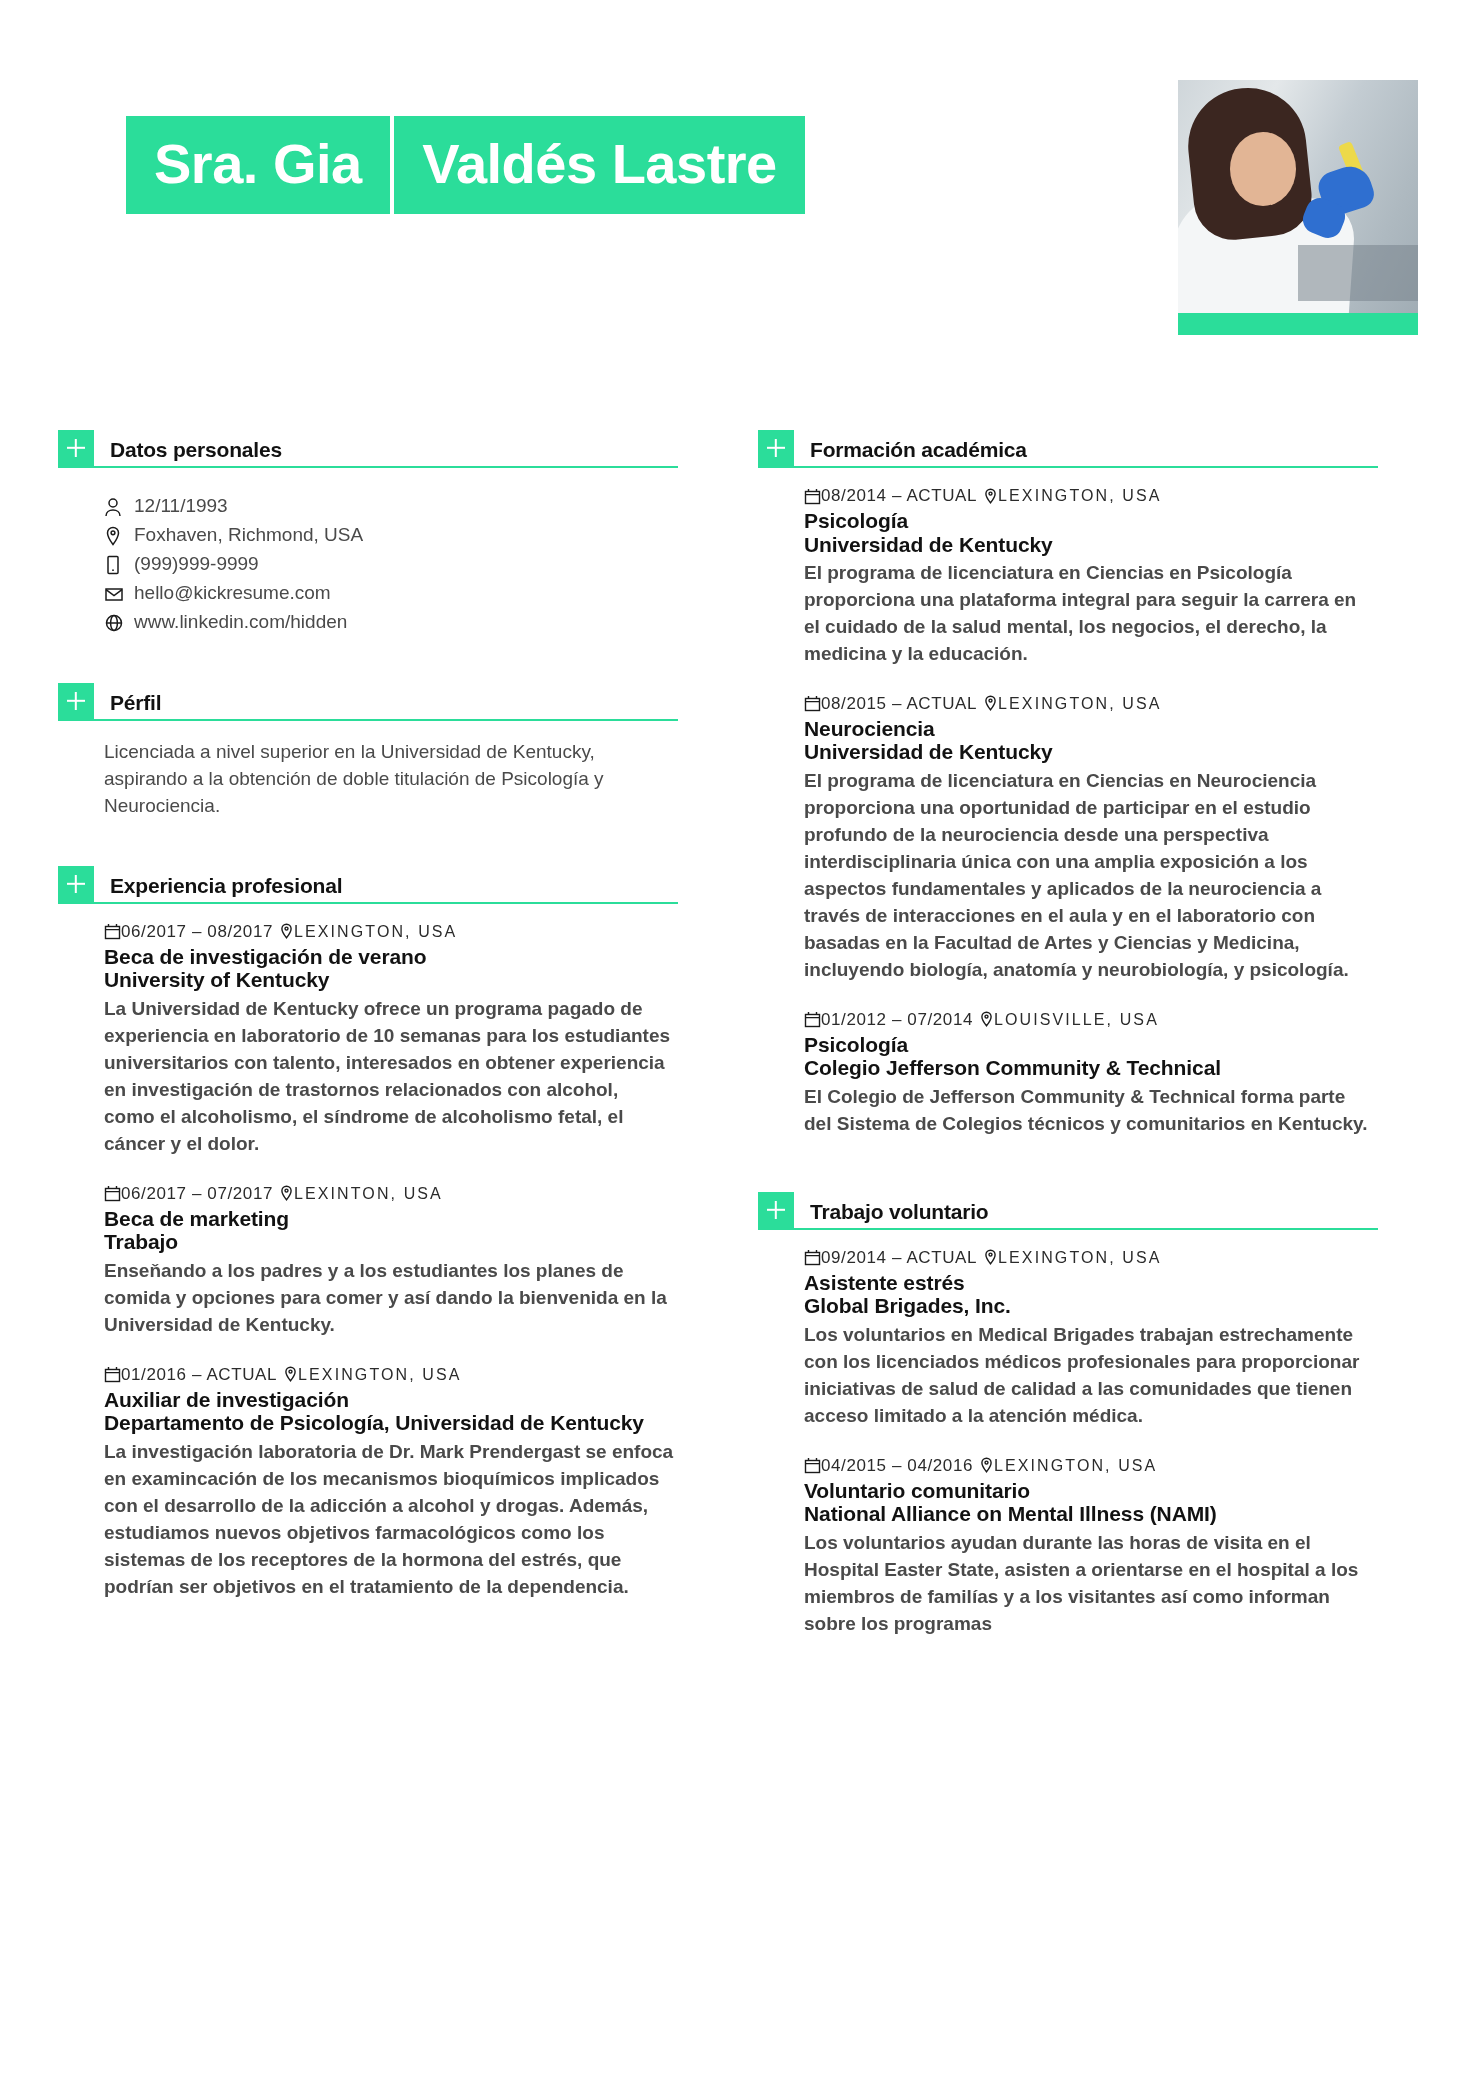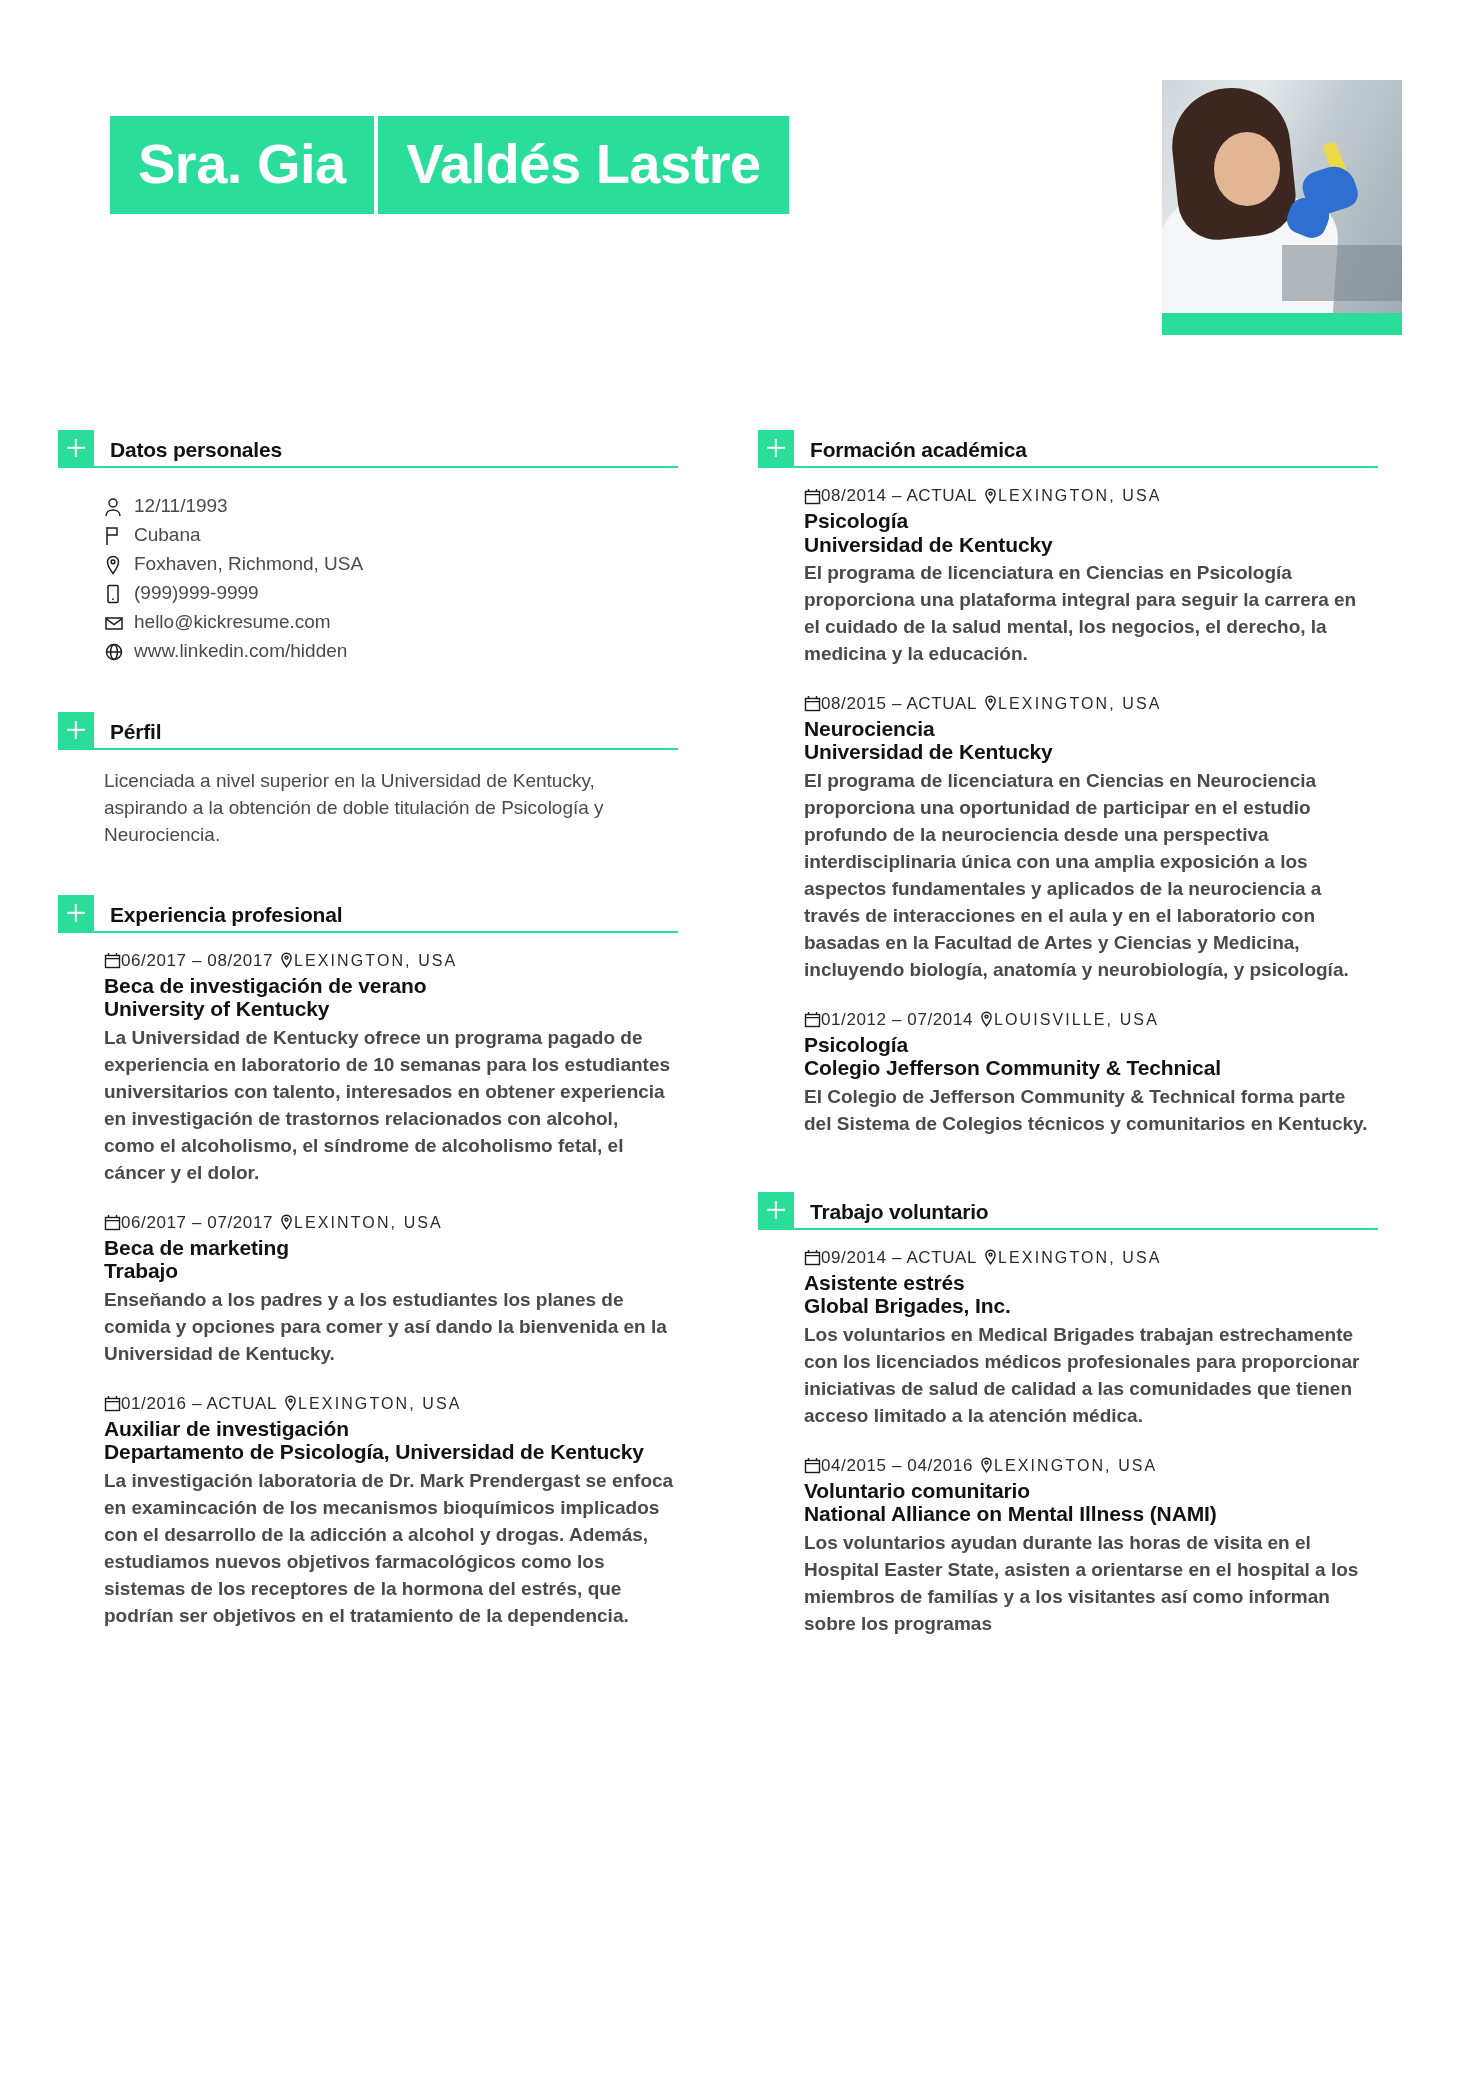--- a/index.html
+++ b/index.html
@@ -14,21 +14,21 @@
     position: relative;
     width: 1468px;
     height: 2077px;
     background: #fff;
     overflow: hidden;
   }
 
   
   .header {
     position: absolute;
-    left: 0; top: 0;
+    left: 16px; top: 0;
     width: 1224px;
     height: 330px;
   }
   .name-block {
     position: absolute;
     left: 110px;
     top: 88px;
   }
   .name-line {
     display: inline-block;
@@ -296,29 +296,20 @@
         <div class="contact-row">
           <span class="contact-ico">
             <svg width="18" height="20" viewBox="0 0 18 20" fill="none" stroke="#1b1b1b" stroke-width="1.5">
               <circle cx="9" cy="6" r="4"></circle>
                 <path d="M2 19c0-4 3.2-6 7-6s7 2 7 6"></path>
             </svg>
           </span>
           <span class="contact-txt">12/11/1993</span>
         </div>
 
-        <div class="contact-row">
-          <span class="contact-ico">
-            <svg width="18" height="20" viewBox="0 0 18 20" fill="none" stroke="#1b1b1b" stroke-width="1.5">
-              <path d="M3 1v18"></path>
-                <path d="M3 2h10v7H3"></path>
-            </svg>
-          </span>
-          <span class="contact-txt">Cubana</span>
-        </div>
 
         <div class="contact-row">
           <span class="contact-ico">
             <svg width="18" height="20" viewBox="0 0 18 20" fill="none" stroke="#1b1b1b" stroke-width="1.5">
               <path d="M9 1.5c3.1 0 5.5 2.4 5.5 5.4C14.5 11 9 18.5 9 18.5S3.5 11 3.5 6.9C3.5 3.9 5.9 1.5 9 1.5z"></path>
               <circle cx="9" cy="6.8" r="1.9"></circle>
             </svg>
           </span>
           <span class="contact-txt">Foxhaven, Richmond, USA</span>
         </div>

